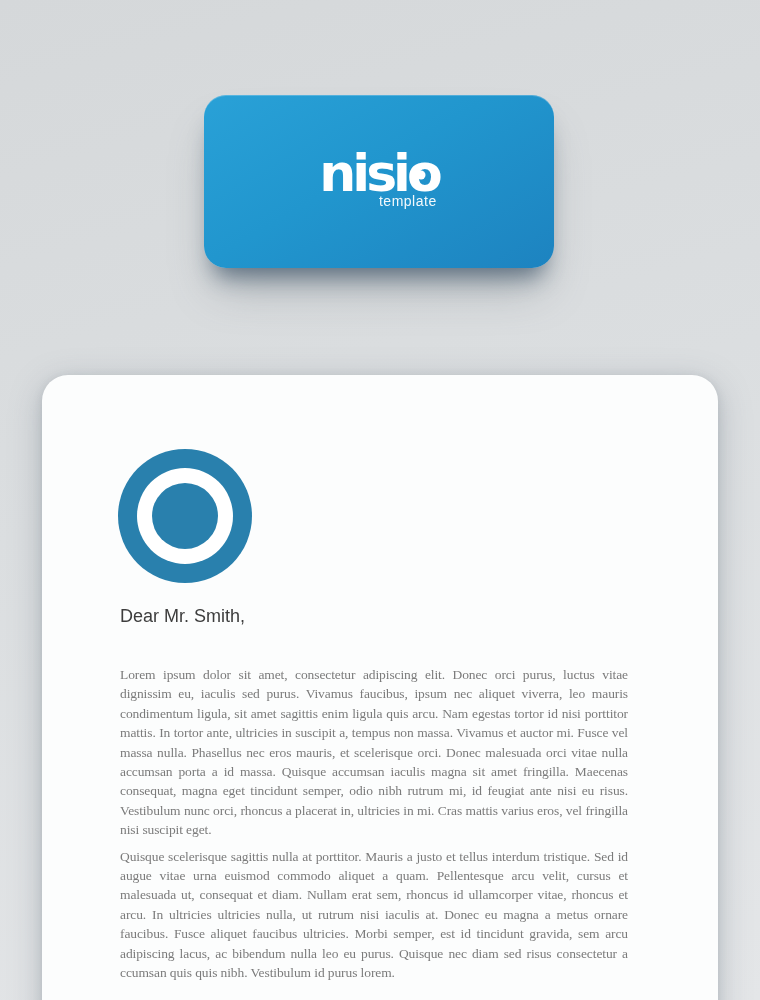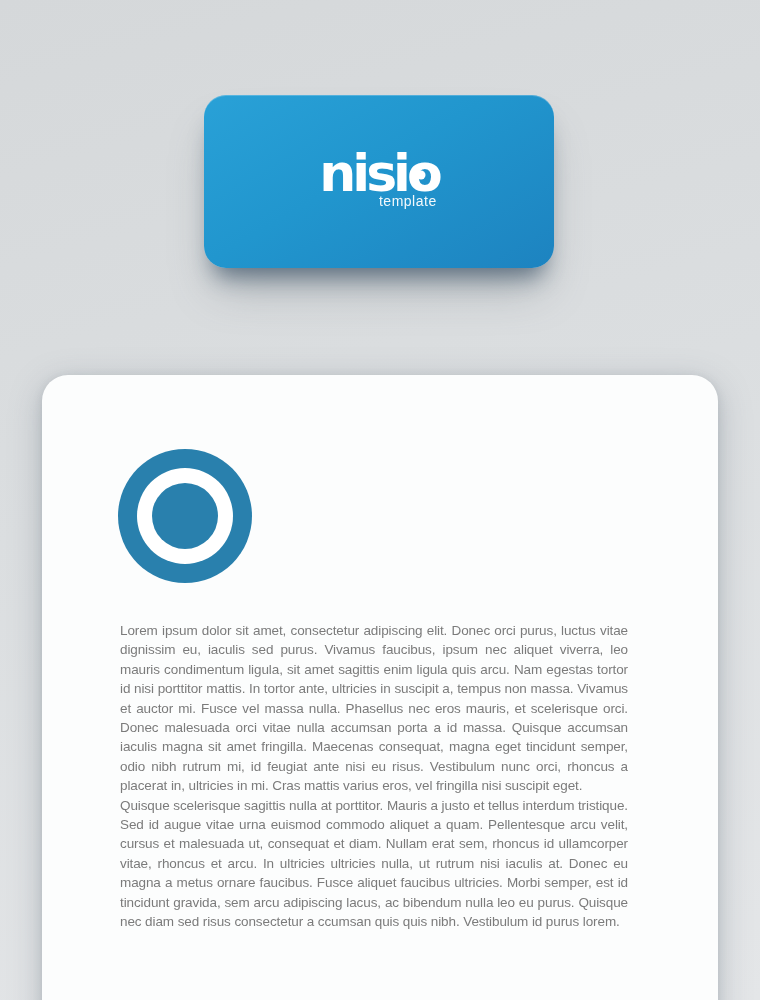--- a/index.html
+++ b/index.html
@@ -68,23 +68,23 @@
     width:66px;height:66px;border-radius:50%;
     background:var(--brand-blue,#2980ad);
   }
   .greeting{
     margin:22px 90px 0 78px;
     font-size:18px;line-height:22px;color:var(--greeting-text,#3d3d3d);
   }
   .para{
     margin:38px 90px 0 78px;
     font-size:13.5px;line-height:19.4px;letter-spacing:-0.1px;
-    text-align:justify;color:var(--body-text,#7b7b7b);
+    text-align:justify;color:var(--body-text,#7b7b7b);font-family:Liberation Serif, serif;
   }
-  .para + .para{margin-top:0;}
+  .para + .para{margin-top:7px;}
 </style>
 </head>
 <body>
 
 <div class="page">
 
   <div class="business-card">
     <div class="logo-block">
       <div class="logo-word"><span>nisi</span><span class="logo-o-wrap"><span>o</span><span class="logo-o-dot"></span></span></div>
       <div class="logo-sub">template</div>
@@ -92,20 +92,21 @@
   </div>
 
   <div class="paper">
 
     <div class="circle-logo">
       <div class="circle-logo-ring">
         <div class="circle-logo-core"></div>
       </div>
     </div>
 
+    <div class="greeting">Dear Mr. Smith,</div>
 
     <p class="para">Lorem ipsum dolor sit amet, consectetur adipiscing elit. Donec orci purus, luctus vitae dignissim eu, iaculis sed purus. Vivamus faucibus, ipsum nec aliquet viverra, leo mauris condimentum ligula, sit amet sagittis enim ligula quis arcu. Nam egestas tortor id nisi porttitor mattis. In tortor ante, ultricies in suscipit a, tempus non massa. Vivamus et auctor mi. Fusce vel massa nulla. Phasellus nec eros mauris, et scelerisque orci. Donec malesuada orci vitae nulla accumsan porta a id massa. Quisque accumsan iaculis magna sit amet fringilla. Maecenas consequat, magna eget tincidunt semper, odio nibh rutrum mi, id feugiat ante nisi eu risus. Vestibulum nunc orci, rhoncus a placerat in, ultricies in mi. Cras mattis varius eros, vel fringilla nisi suscipit eget.</p>
 
     <p class="para">Quisque scelerisque sagittis nulla at porttitor. Mauris a justo et tellus interdum tristique. Sed id augue vitae urna euismod commodo aliquet a quam. Pellentesque arcu velit, cursus et malesuada ut, consequat et diam. Nullam erat sem, rhoncus id ullamcorper vitae, rhoncus et arcu. In ultricies ultricies nulla, ut rutrum nisi iaculis at. Donec eu magna a metus ornare faucibus. Fusce aliquet faucibus ultricies. Morbi semper, est id tincidunt gravida, sem arcu adipiscing lacus, ac bibendum nulla leo eu purus. Quisque nec diam sed risus consectetur a ccumsan quis quis nibh. Vestibulum id purus lorem.</p>
 
   </div>
 
 </div>
 
 </body></html>

